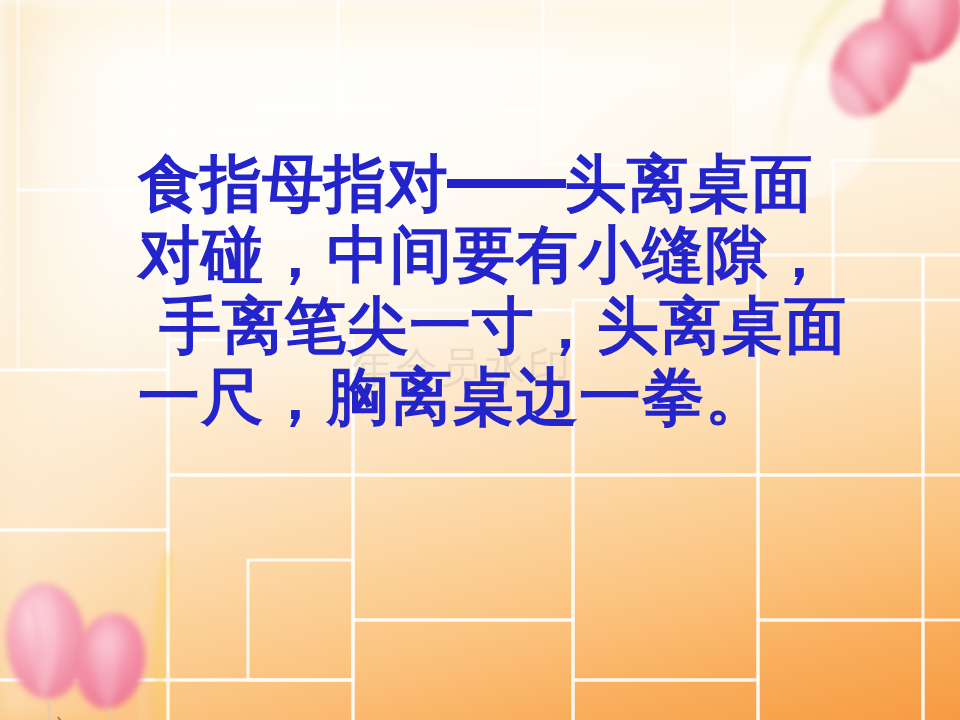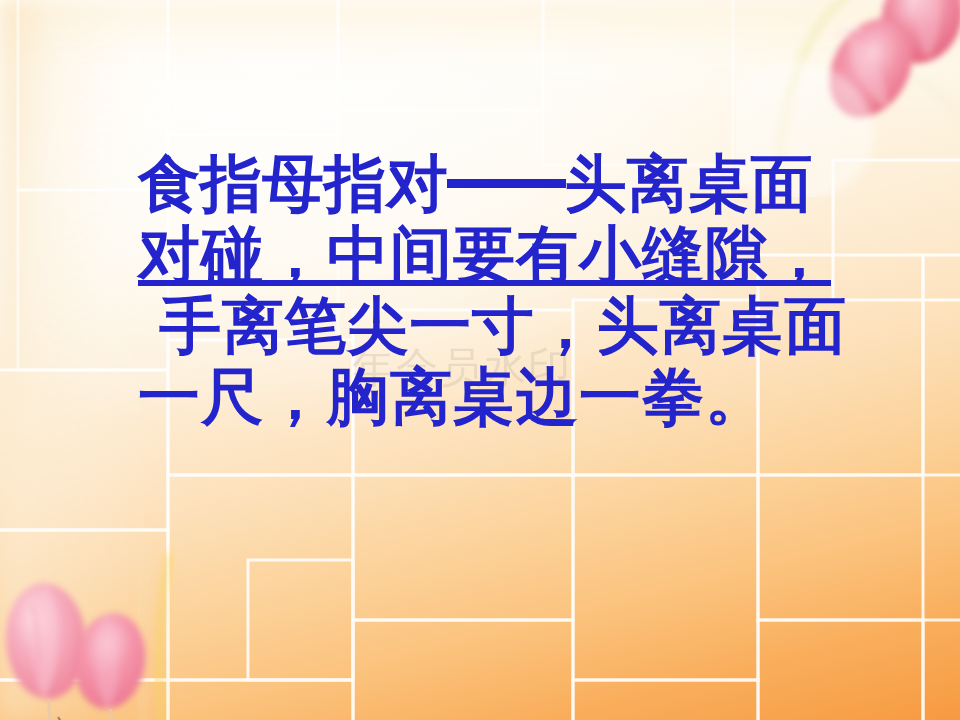--- a/index.html
+++ b/index.html
@@ -96,21 +96,21 @@
   }
   .line { display: block; height: 71px; }
   .emdash {
     display: inline-block;
     width: 1.92em;
     height: 0.135em;
     background: #2424cc;
     vertical-align: 0.28em;
     margin: 0 -0.02em;
   }
-  .line-2 { letter-spacing: 1px; text-decoration: underline; }
+  .line-2 { letter-spacing: 1px; }
   .line-3 { letter-spacing: 0.5px; text-align: center; }
   .line-4 { letter-spacing: 1px; }
 </style>
 </head>
 <body>
 
 <div id="slide">
 
   <div class="wash wash-top"></div>
   <div class="wash wash-left"></div>

